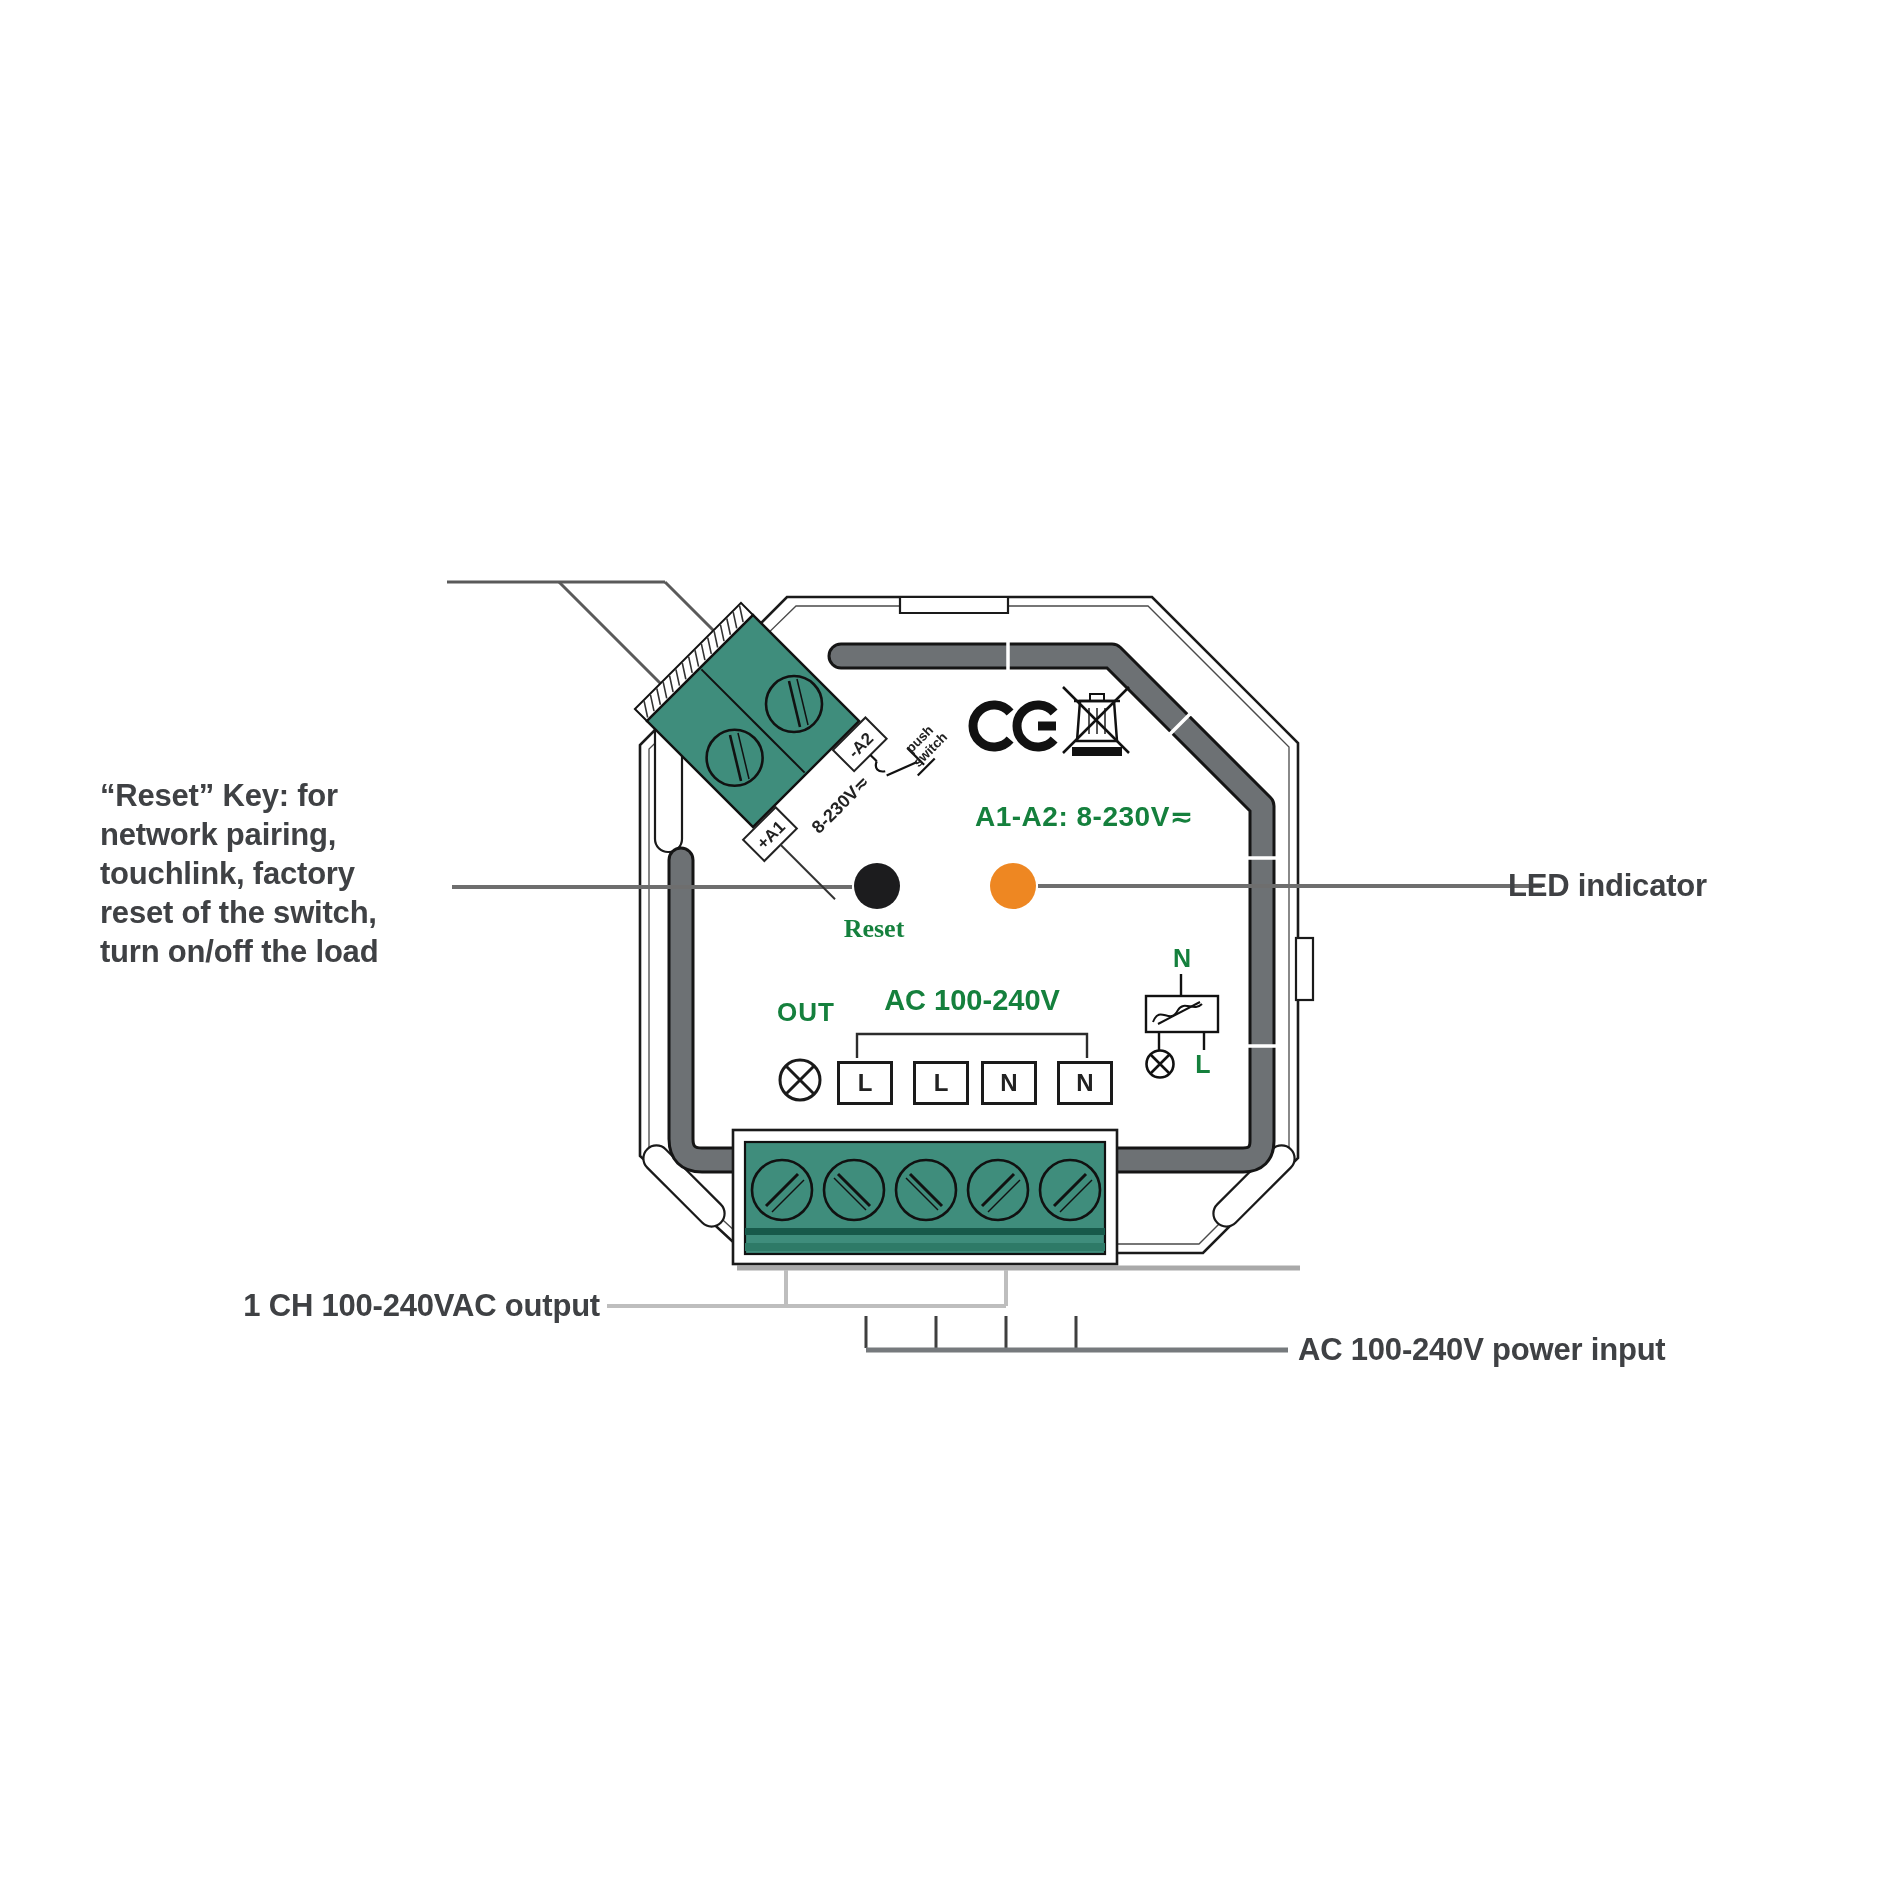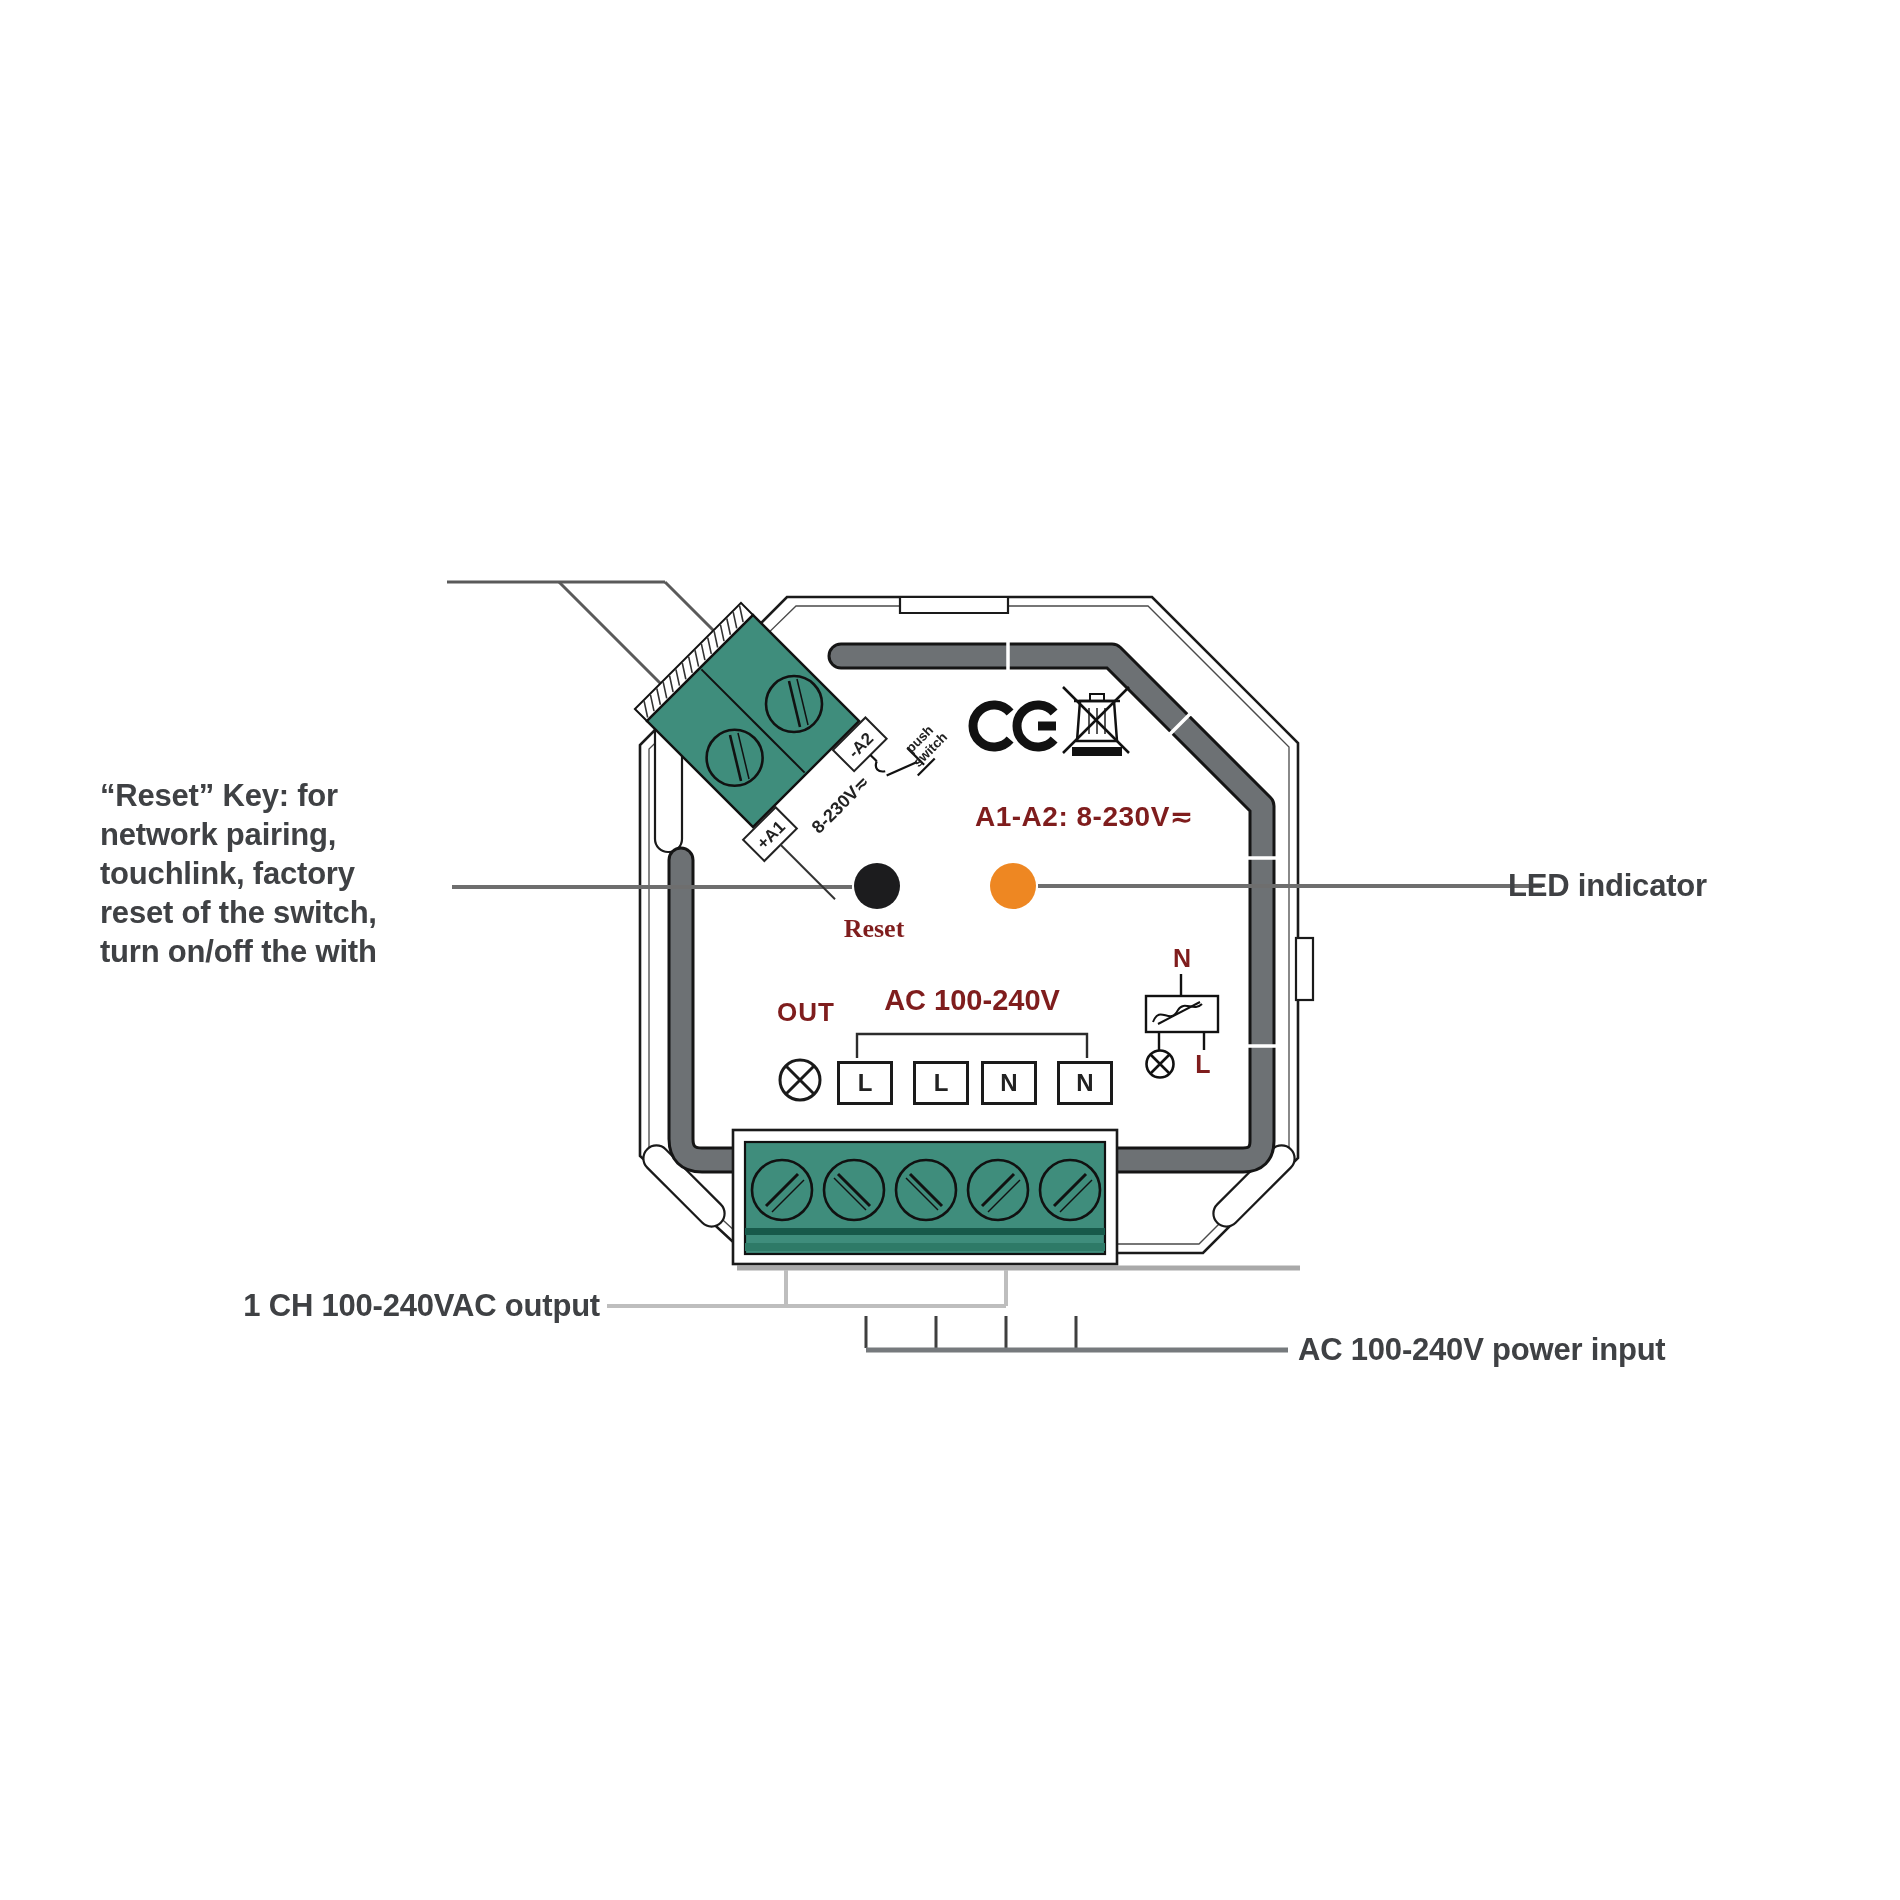--- a/index.html
+++ b/index.html
@@ -1,21 +1,21 @@
 <!DOCTYPE html>
 <html><head>
 <meta charset="utf-8">
 <style>
   html,body{margin:0;padding:0;background:#fff;}
   #stage{position:relative;width:1900px;height:1900px;background:#ffffff;overflow:hidden;
          font-family:"Liberation Sans","DejaVu Sans",sans-serif;color:#3a3a3c;}
   #art{position:absolute;left:0;top:0;z-index:1;}
   .txt{position:absolute;z-index:2;white-space:nowrap;}
   .callout{font-size:31px;font-weight:700;color:#3f4144;letter-spacing:-0.2px;}
-  .devtxt{font-weight:700;color:#7f1d1d;}
+  .devtxt{font-weight:700;color:#15803d;}
   .dot{position:absolute;z-index:3;border-radius:50%;}
   .tbox{position:absolute;z-index:2;width:50px;height:38px;border:3px solid #1a1a1a;background:#fff;
         display:flex;align-items:center;justify-content:center;font-size:24px;font-weight:700;color:#222;}
   svg text{font-family:"Liberation Sans","DejaVu Sans",sans-serif;}
 </style>
 </head>
 <body>
 
 <div id="stage">
 
@@ -177,21 +177,21 @@
     </g>
   </g>
 </svg>
 
 
   <div class="txt callout" style="left:100px;top:776px;line-height:39px;">
     <div>“Reset” Key: for</div>
     <div>network pairing,</div>
     <div>touchlink, factory</div>
     <div>reset of the switch,</div>
-    <div>turn on/off the with</div>
+    <div>turn on/off the load</div>
   </div>
 
   <div class="txt callout" style="left:1508px;top:868px;">LED indicator</div>
 
   <div class="txt callout" style="left:180px;top:1288px;width:420px;text-align:right;">1 CH 100-240VAC output</div>
 
   <div class="txt callout" style="left:1298px;top:1332px;">AC 100-240V power input</div>
 
   <div class="txt devtxt" style="left:975px;top:800px;font-size:28px;letter-spacing:0.5px;">A1-A2: 8-230V≂</div>
 

